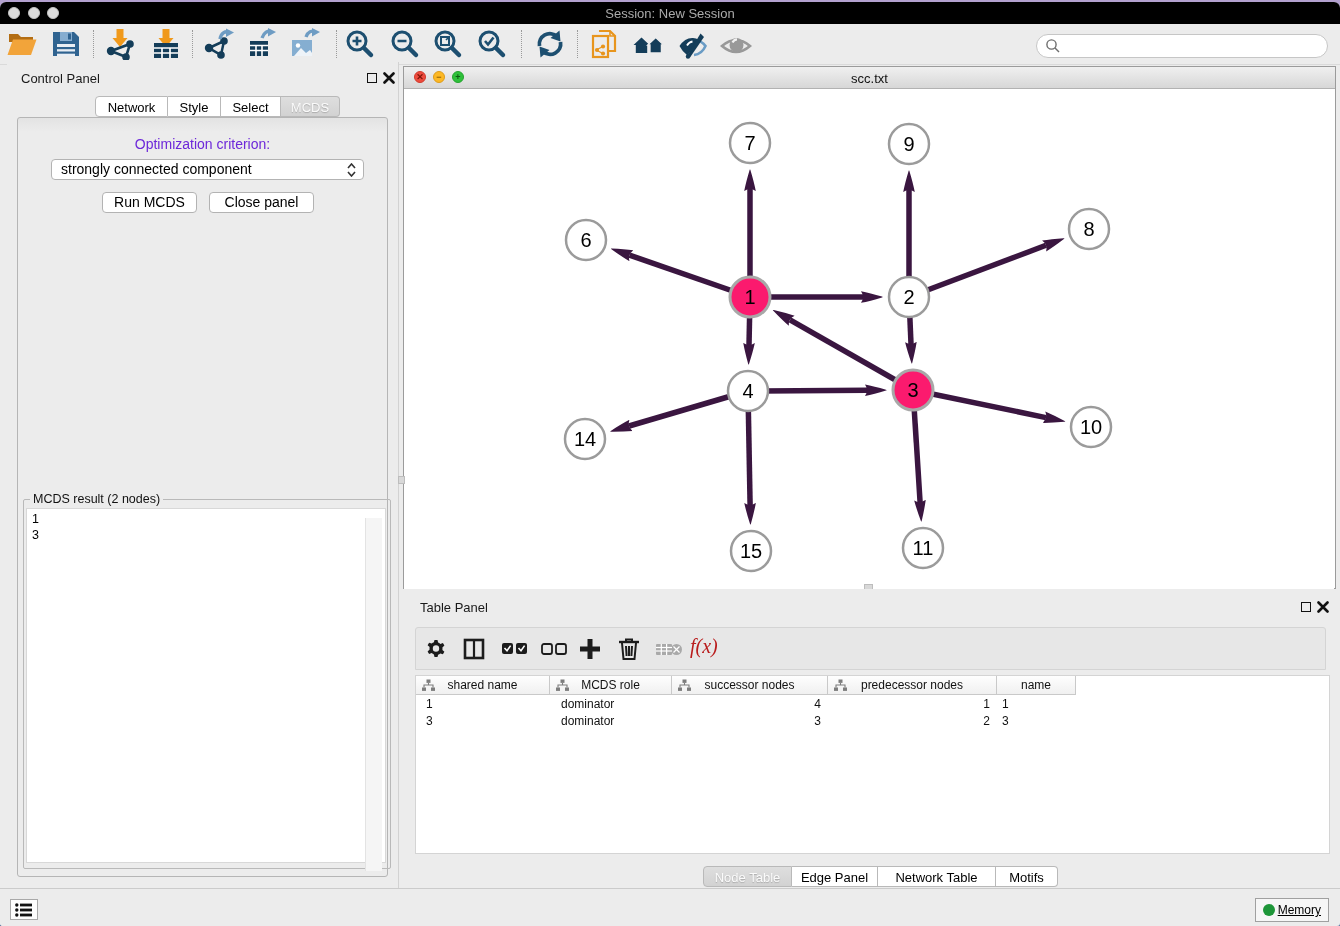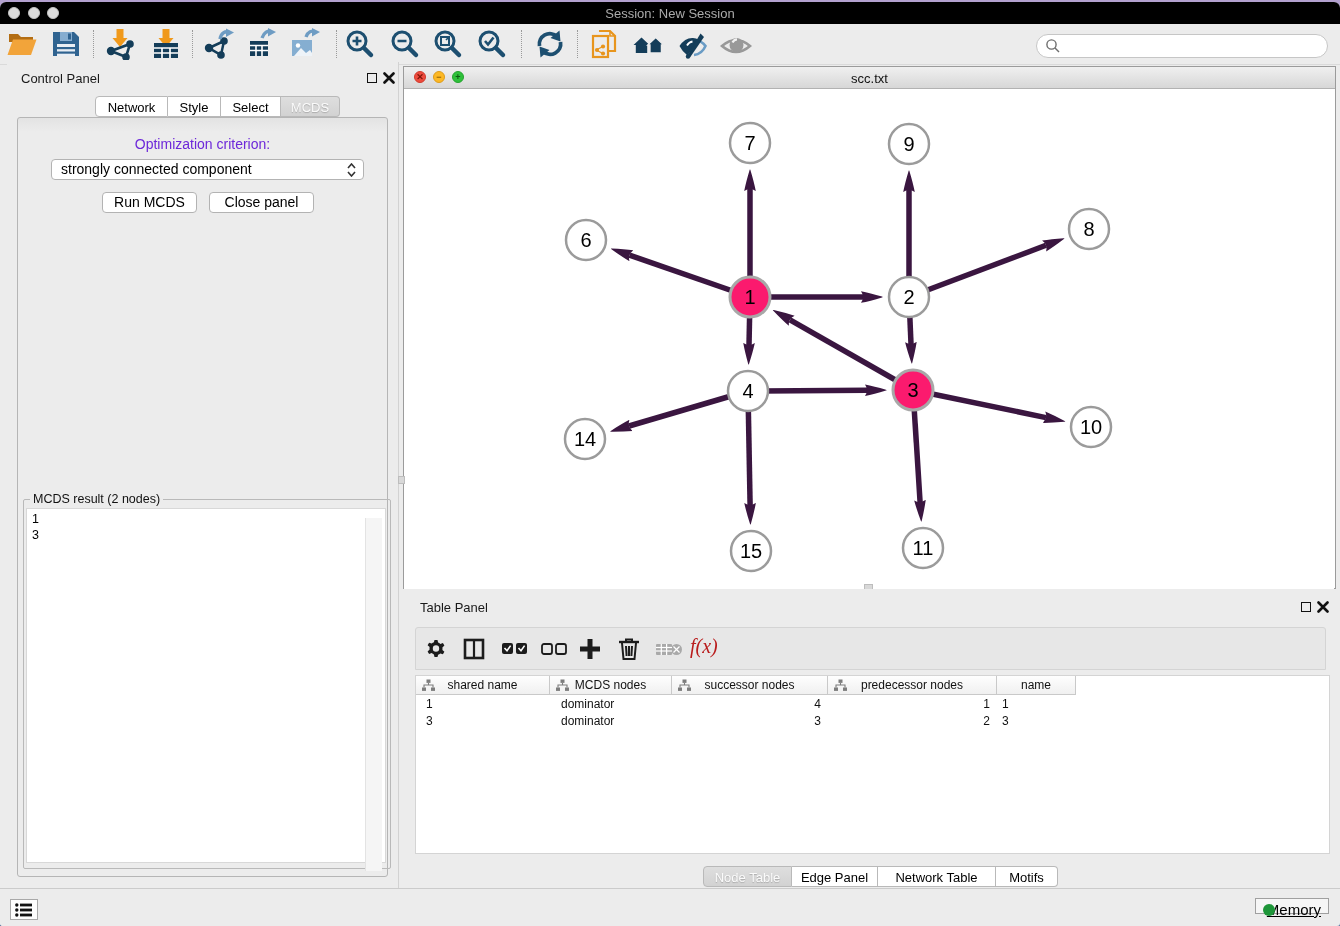--- a/index.html
+++ b/index.html
@@ -44,21 +44,21 @@
 #tpanel{position:absolute;left:403px;top:587px;width:937px;height:299px;background:#ececec;}
 #tpTitle{position:absolute;left:17px;top:11px;font-size:13px;color:#1a1a1a;}
 #ttoolbar{position:absolute;left:12px;top:38px;width:911px;height:43px;background:#e7e7e7;border:1px solid #d4d4d4;border-radius:3px 3px 0 0;box-sizing:border-box;}
 #twhite{position:absolute;left:12px;top:86px;width:915px;height:179px;background:#fff;border:1px solid #d4d4d4;box-sizing:border-box;}
 .hcell{position:absolute;top:0;height:19px;background:linear-gradient(#fefefe,#f0f0f0);border-right:1px solid #c9c9c9;border-bottom:1px solid #c9c9c9;box-sizing:border-box;font-size:12px;text-align:center;line-height:18px;color:#111;}
 .hico{position:absolute;left:6px;top:3px;}
 .rcell{position:absolute;font-size:12px;color:#111;height:17px;line-height:17px;}
 
 #statusbar{position:absolute;left:0;top:886px;width:1340px;height:38px;background:#ececec;border-top:1px solid #cbcbcb;}
 #lbtn{position:absolute;left:10px;top:10px;width:28px;height:21px;background:#fdfdfd;border:1px solid #a9a9a9;box-sizing:border-box;}
-#membtn{position:absolute;left:1255px;top:9px;width:74px;height:16px;background:#f6f6f6;border:1px solid #a0a0a0;box-sizing:border-box;font-size:15px;line-height:22px;text-align:right;padding-right:7px;text-decoration:underline;}
+#membtn{position:absolute;left:1255px;top:9px;width:74px;height:24px;background:#f6f6f6;border:1px solid #a0a0a0;box-sizing:border-box;font-size:12px;line-height:22px;text-align:right;padding-right:7px;text-decoration:underline;}
 #memdot{position:absolute;left:7px;top:5px;width:12px;height:12px;border-radius:50%;background:#1e9639;}
 svg{display:block;}
 </style>
 </head>
 <body>
 <div id="win">
   <div id="titlebar">
     <div class="tl" style="left:8px;"></div>
     <div class="tl" style="left:28px;"></div>
     <div class="tl" style="left:47px;"></div>
@@ -349,21 +349,21 @@
             <line x1="5.3" y1="1" x2="5.3" y2="12"></line>
             <line x1="10.6" y1="1" x2="10.6" y2="12"></line>
             <line x1="17.5" y1="3.5" x2="23.5" y2="9.5"></line>
             <line x1="23.5" y1="3.5" x2="17.5" y2="9.5"></line>
           </g>
         </svg>
       <div style="position:absolute;left:274px;top:7px;font-family:'Liberation Serif',serif;font-style:italic;font-size:20px;color:#b91c1c;">f(x)</div>
     </div>
     <div id="twhite">
       <div class="hcell" style="left:0;width:134px;">shared name</div>
-      <div class="hcell" style="left:134px;width:122px;">MCDS nodes</div>
+      <div class="hcell" style="left:134px;width:122px;">MCDS role</div>
       <div class="hcell" style="left:256px;width:156px;">successor nodes</div>
       <div class="hcell" style="left:412px;width:169px;">predecessor nodes</div>
       <div class="hcell" style="left:581px;width:79px;">name</div>
       <svg class="hico" style="left:6px;" width="13" height="13" viewBox="0 0 13 13">
           <g fill="#7d7d7d">
             <rect x="4.5" y="0.5" width="4" height="3.4"></rect>
             <rect x="0" y="8.5" width="4" height="3.4"></rect>
             <rect x="9" y="8.5" width="4" height="3.4"></rect>
             <path d="M2,8.5 L2,6 L11,6 L11,8.5 M6.5,4 L6.5,6" stroke="#7d7d7d" fill="none" stroke-width="1.1"></path>
           </g>

